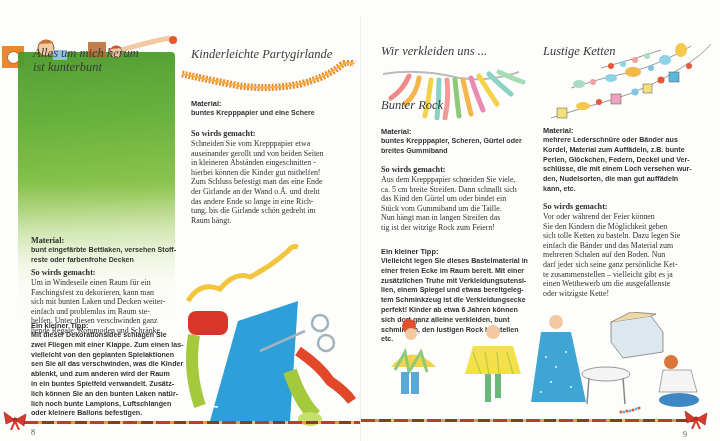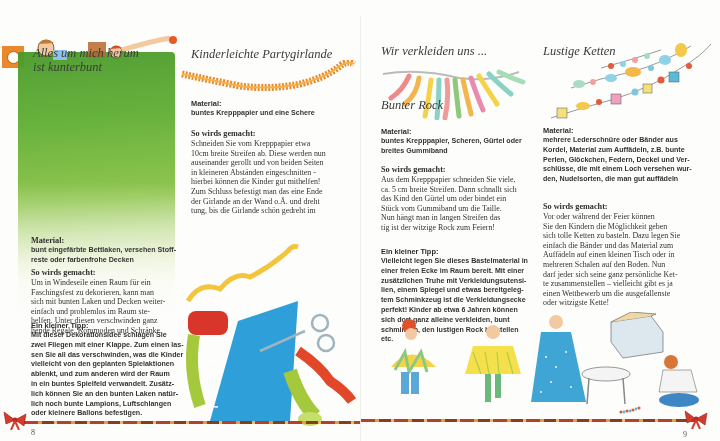--- a/index.html
+++ b/index.html
@@ -122,22 +122,22 @@
       <div class="body-serif">sich mit bunten Laken und Decken weiter-</div>
       <div class="body-serif">einfach und problemlos im Raum ste-</div>
       <div class="body-serif">helfen. Unter diesen verschwinden ganz</div>
       <div class="body-serif">hende Regale, Kommoden und Schränke.</div>
     </div>
 
     <div class="block" style="left:31px; top:305px; width:155px;">
       <div class="h-sans">Ein kleiner Tipp:</div>
       <div class="body-sans">Mit dieser Dekorationsidee schlagen Sie</div>
       <div class="body-sans">zwei Fliegen mit einer Klappe. Zum einen las-</div>
+      <div class="body-sans">vielleicht von den geplanten Spielaktionen</div>
       <div class="body-sans">sen Sie all das verschwinden, was die Kinder</div>
-      <div class="body-sans">vielleicht von den geplanten Spielaktionen</div>
       <div class="body-sans">ablenkt, und zum anderen wird der Raum</div>
       <div class="body-sans">in ein buntes Spielfeld verwandelt. Zusätz-</div>
       <div class="body-sans">lich können Sie an den bunten Laken natür-</div>
       <div class="body-sans">lich noch bunte Lampions, Luftschlangen</div>
       <div class="body-sans">oder kleinere Ballons befestigen.</div>
     </div>
 
     <div class="title" style="left:191px; top:31px;">Kinderleichte Partygirlande</div>
 
     <svg class="art" style="left:180px; top:44px; width:180px; height:36px;" viewBox="0 0 180 36">
@@ -146,27 +146,28 @@
     </svg>
 
     <div class="block" style="left:191px; top:83px; width:160px;">
       <div class="h-sans">Material:</div>
       <div class="body-sans">buntes Krepppapier und eine Schere</div>
     </div>
 
     <div class="block" style="left:191px; top:113px; width:160px;">
       <div class="h-bold">So wirds gemacht:</div>
       <div class="body-serif">Schneiden Sie vom Krepppapier etwa</div>
-      <div class="body-serif">10cm breite Streifen ab. Diese werden nun</div>
       <div class="body-serif">auseinander gerollt und von beiden Seiten</div>
       <div class="body-serif">in kleineren Abständen eingeschnitten -</div>
       <div class="body-serif">hierbei können die Kinder gut mithelfen!</div>
       <div class="body-serif">Zum Schluss befestigt man das eine Ende</div>
       <div class="body-serif">der Girlande an der Wand o.Ä. und dreht</div>
+      <div class="body-serif">das andere Ende so lange in eine Rich-</div>
       <div class="body-serif">tung, bis die Girlande schön gedreht im</div>
+      <div class="body-serif">Raum hängt.</div>
     </div>
 
     <svg class="art" style="left:180px; top:225px; width:180px; height:185px;" viewBox="0 0 180 185">
       <path d="M8 60 Q20 40 40 48 Q55 30 70 36 Q90 26 108 10 Q112 4 118 6" stroke="#f2c53d" stroke-width="5" fill="none"></path>
       <path d="M58 80 L118 60 L110 180 L30 180 Z" fill="#2e9fd8"></path>
       <g stroke="#ffffff" stroke-width="1.4">
         <line x1="32" y1="90" x2="44" y2="92"></line>
           <line x1="30" y1="105" x2="42" y2="106"></line>
         <line x1="28" y1="120" x2="40" y2="121"></line>
           <line x1="27" y1="135" x2="39" y2="136"></line>
@@ -275,29 +276,29 @@
       </g>
     </svg>
 
     <div class="block" style="left:182px; top:110px; width:170px;">
       <div class="h-sans">Material:</div>
       <div class="body-sans">mehrere Lederschnüre oder Bänder aus</div>
       <div class="body-sans">Kordel, Material zum Auffädeln, z.B. bunte</div>
       <div class="body-sans">Perlen, Glöckchen, Federn, Deckel und Ver-</div>
       <div class="body-sans">schlüsse, die mit einem Loch versehen wur-</div>
       <div class="body-sans">den, Nudelsorten, die man gut auffädeln</div>
+      <div class="body-sans">kann, etc.</div>
     </div>
 
     <div class="block" style="left:182px; top:186px; width:170px;">
       <div class="h-bold">So wirds gemacht:</div>
       <div class="body-serif">Vor oder während der Feier können</div>
       <div class="body-serif">Sie den Kindern die Möglichkeit geben</div>
       <div class="body-serif">sich tolle Ketten zu basteln. Dazu legen Sie</div>
       <div class="body-serif">einfach die Bänder und das Material zum</div>
-      <div class="body-serif">Auffädeln auf einen kleinen Tisch oder in</div>
       <div class="body-serif">mehreren Schalen auf den Boden. Nun</div>
       <div class="body-serif">darf jeder sich seine ganz persönliche Ket-</div>
       <div class="body-serif">te zusammenstellen – vielleicht gibt es ja</div>
       <div class="body-serif">einen Wettbewerb um die ausgefallenste</div>
       <div class="body-serif">oder witzigste Kette!</div>
     </div>
 
     <svg class="art" style="left:20px; top:296px; width:330px; height:110px;" viewBox="0 0 330 110">
 
       <circle cx="28" cy="14" r="7" fill="#e0502a"></circle>

